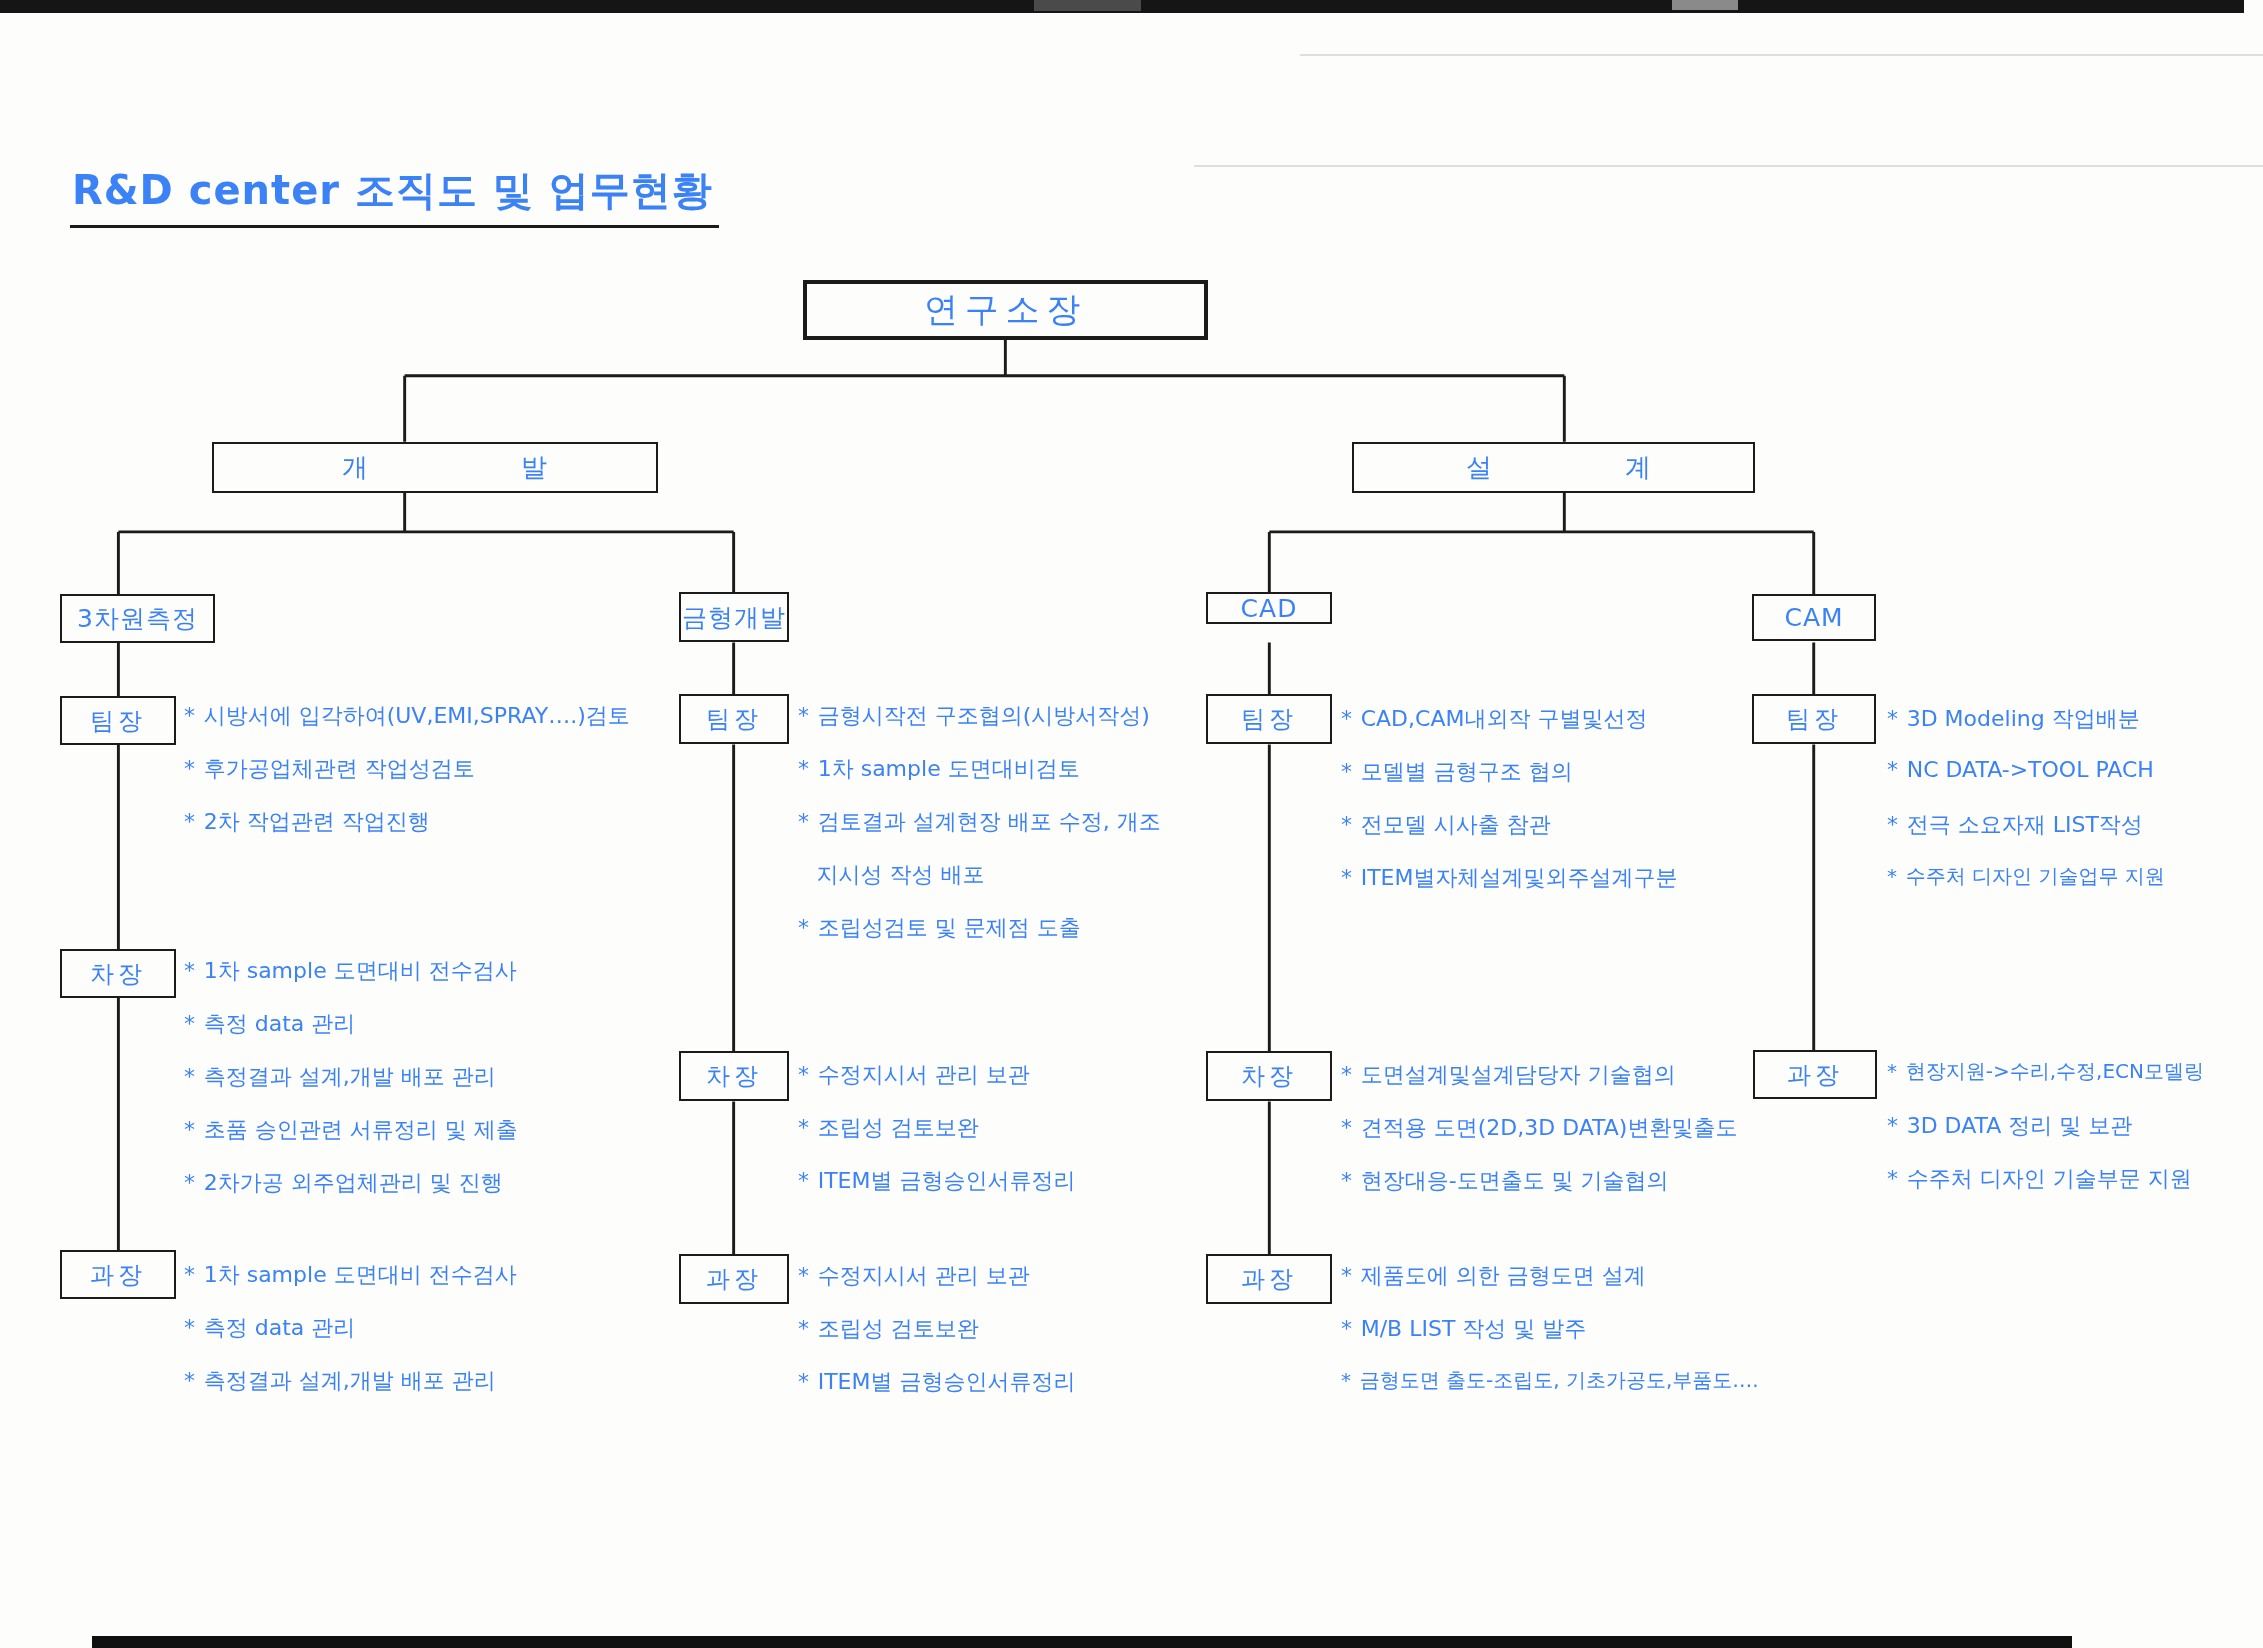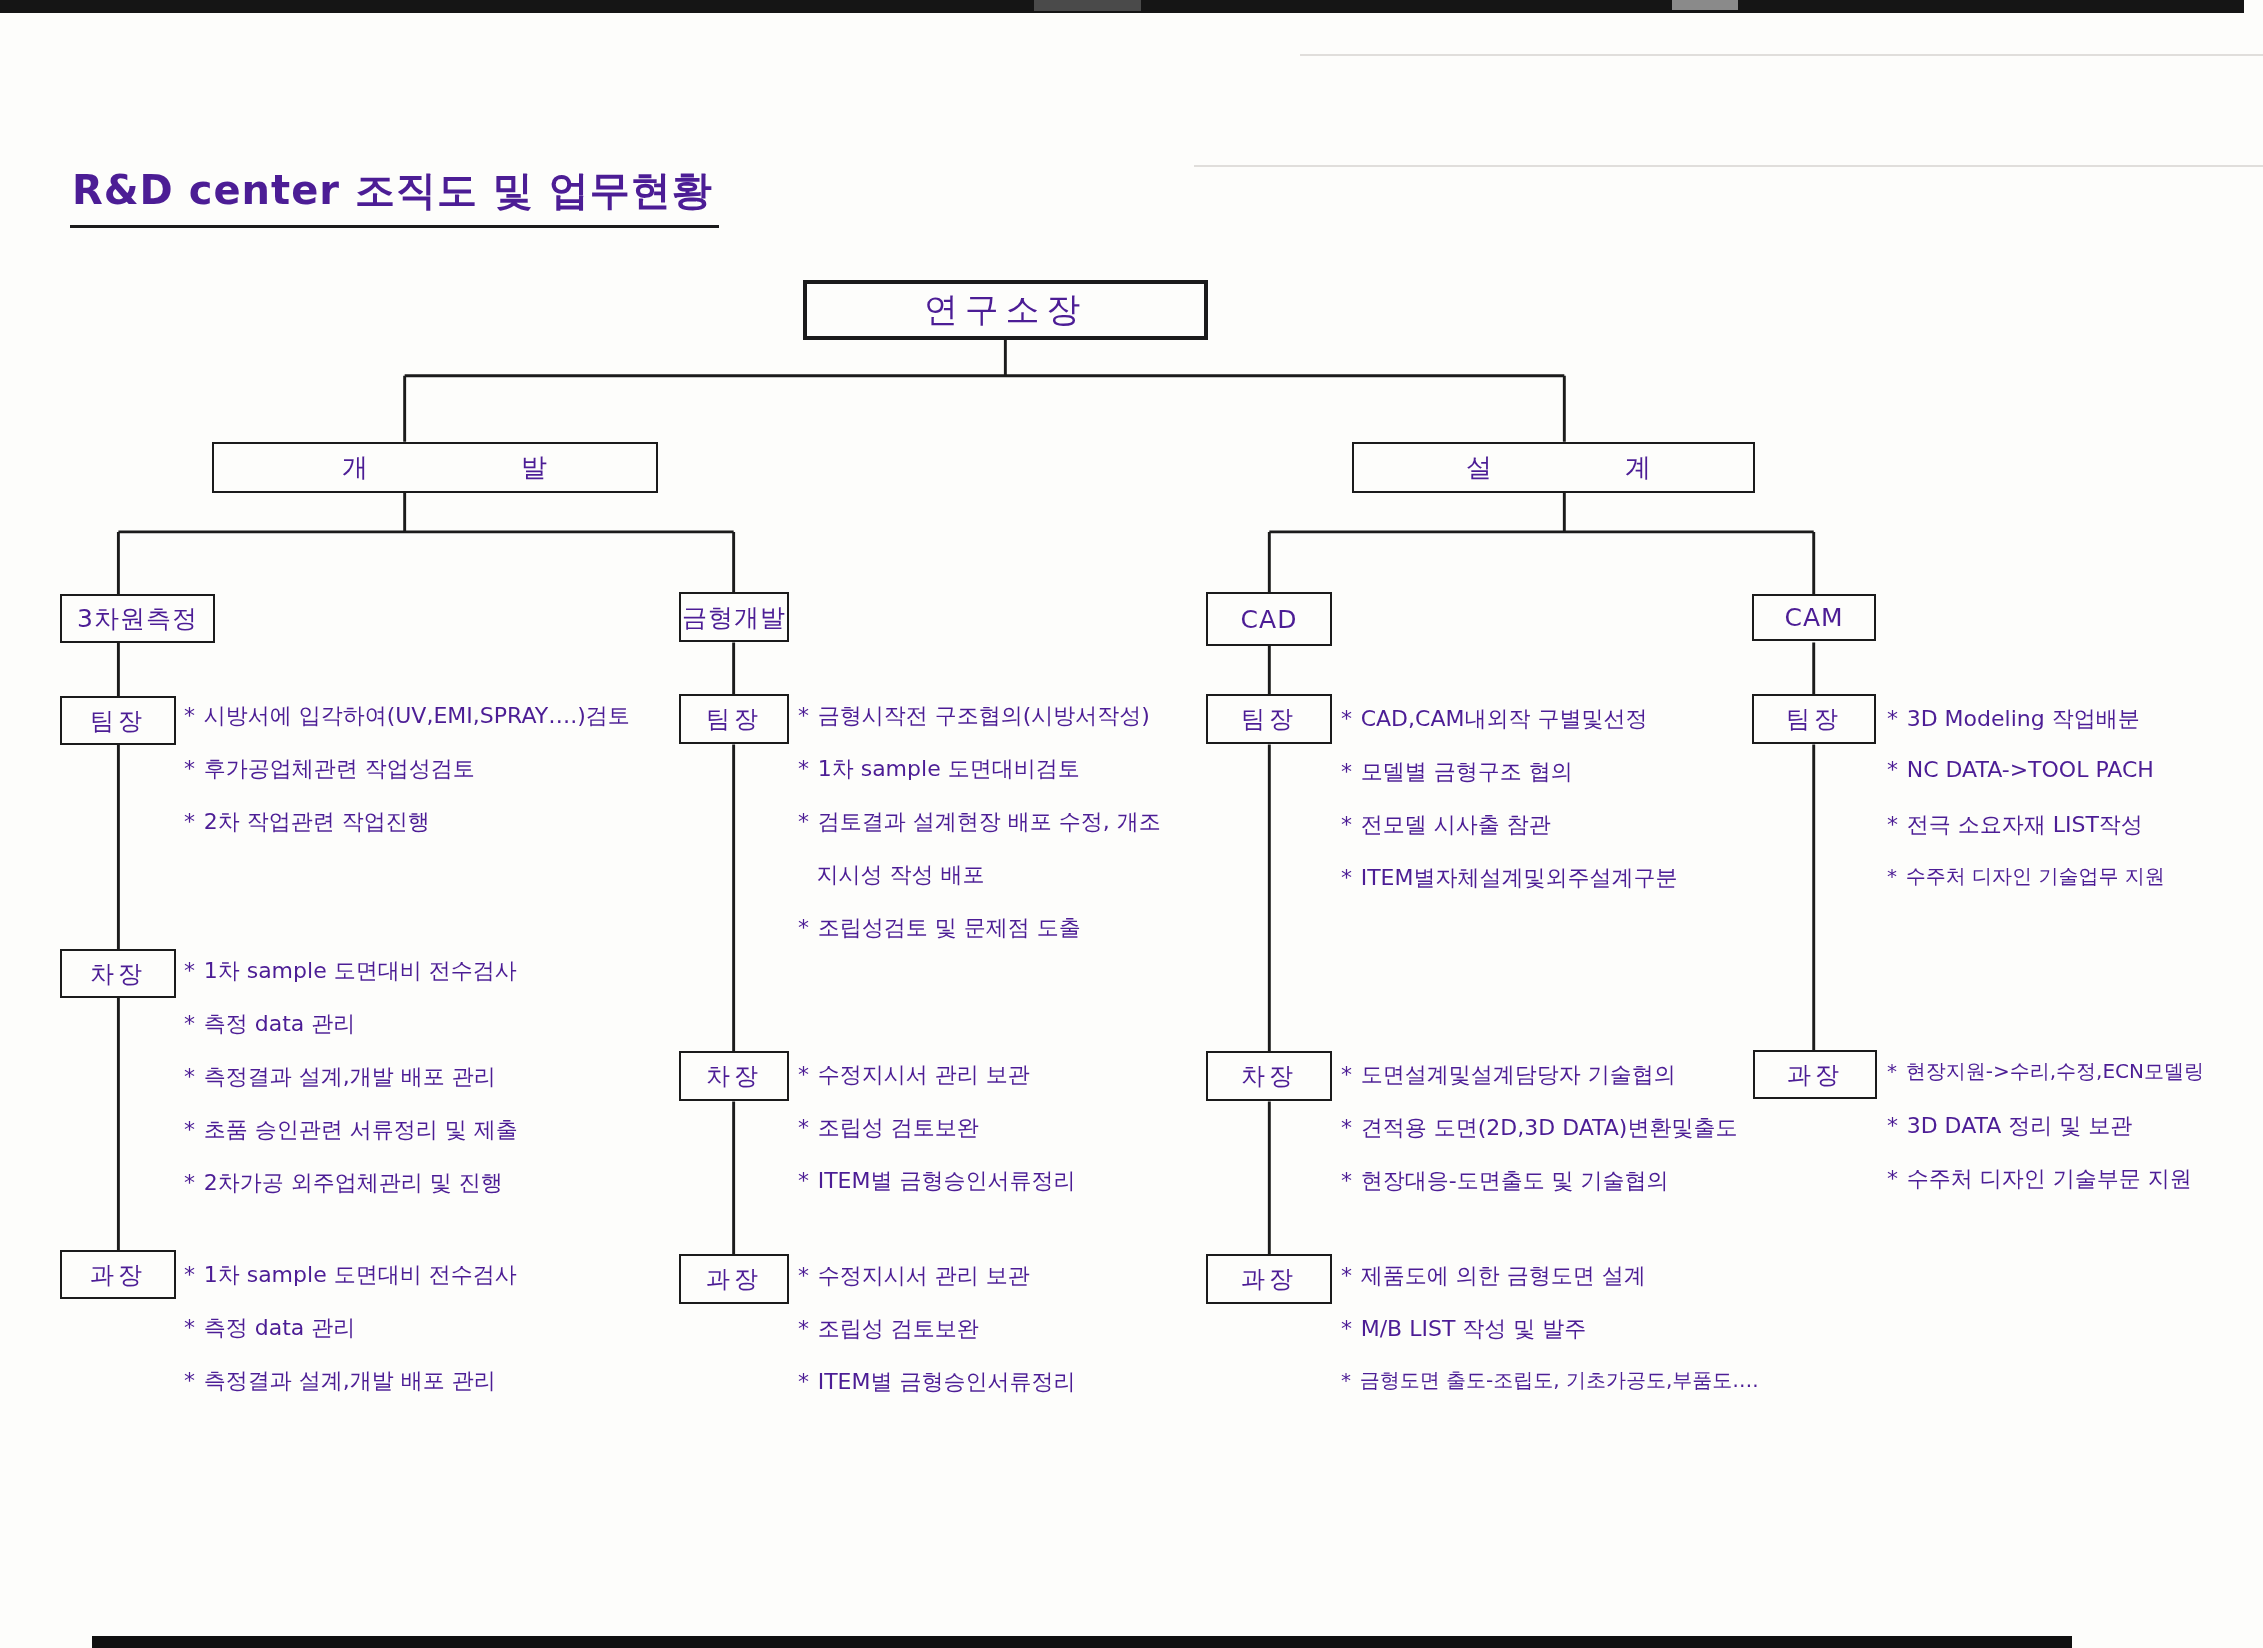--- a/index.html
+++ b/index.html
@@ -2,21 +2,21 @@
 <html><head>
 <meta charset="utf-8">
 <style>
   html,body{margin:0;padding:0;background:#e9e9e9;}
   .page{
     position:relative;
     width:2264px;height:1649px;
     background:#fdfdfb;
     overflow:hidden;
     font-family:"DejaVu Sans", sans-serif;
-    color:#4c1d95;
+    color:#3b82f6;
     text-align:right;
   }
   
   .scanbar-top{position:absolute;left:0;top:0;width:2244px;height:12.6px;background:#151515;}
   .scanbar-top-gap1{position:absolute;left:1034px;top:0;width:107px;height:10.7px;background:#4a4a4a;}
   .scanbar-top-gap2{position:absolute;left:1672px;top:0;width:66px;height:9.7px;background:#8a8a8a;}
   .scanbar-bottom{position:absolute;left:92px;top:1636px;width:1980px;height:12.6px;background:#101010;}
   .scanline{position:absolute;height:1.9px;background:#e0dedb;}
 
   .title{
@@ -220,21 +220,21 @@
       <div class="bullet">
         <span class="star">*</span>
         <span class="bt">조립성 검토보완</span>
       </div>
       <div class="bullet">
         <span class="star">*</span>
         <span class="bt">ITEM별 금형승인서류정리</span>
       </div>
     </div>
 
-  <div class="box dept" style="left:1206px;top:592px;width:126px;height:54px;">
+  <div class="box dept" style="left:1206px;top:592px;width:126px;height:32px;">
     <span>CAD</span>
   </div>
   <div class="box role" style="left:1206px;top:694px;width:126px;height:50px;">
     <span>팀장</span>
   </div>
   <div class="bullets" style="left:1341px;top:704px;">
       <div class="bullet">
         <span class="star">*</span>
         <span class="bt">CAD,CAM내외작 구별및선정</span>
       </div>

